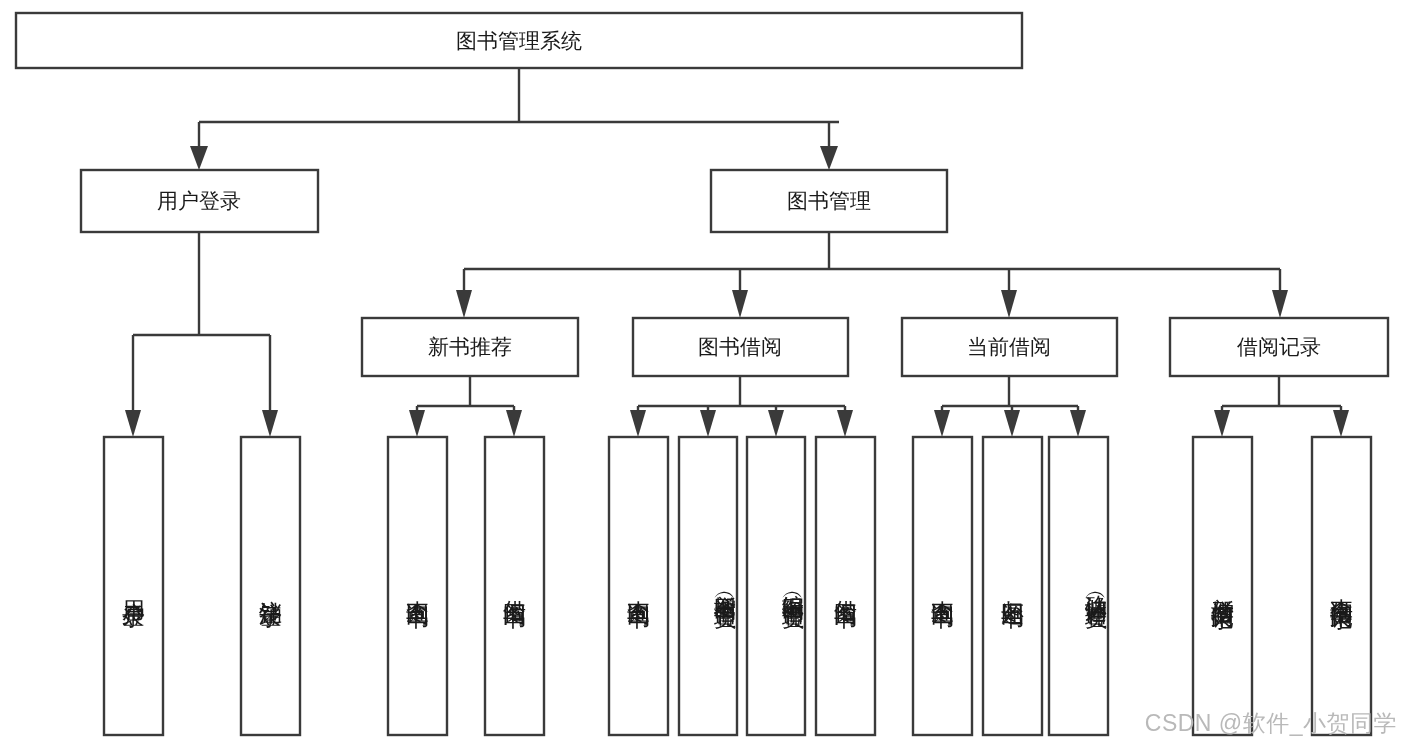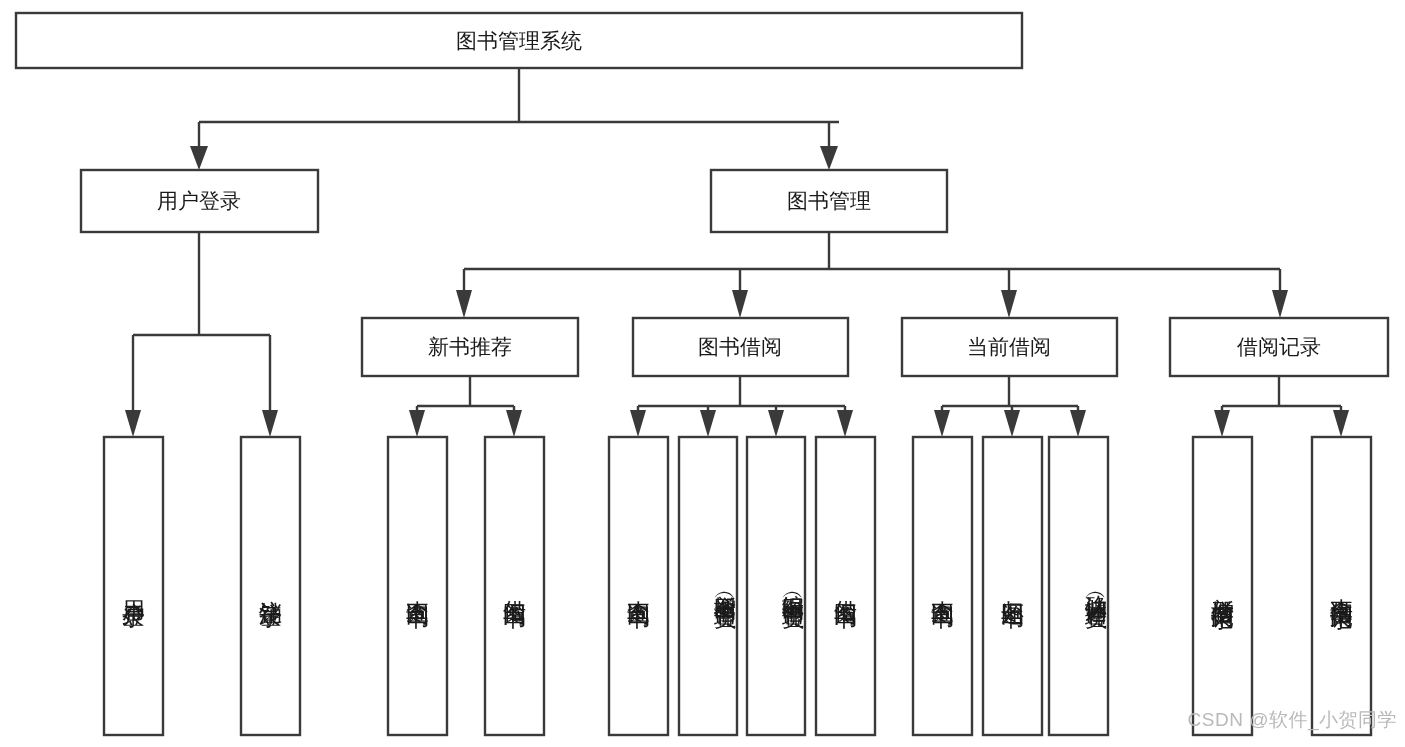--- a/index.html
+++ b/index.html
@@ -61,23 +61,23 @@
     display: flex;
     align-items: center;
     justify-content: center;
     text-align: center;
     white-space: normal;
     pointer-events: none;
   }
   .watermark {
     position: absolute;
     right: 8px;
-    bottom: 14px;
-    font-family: "Liberation Sans", "DejaVu Sans", sans-serif;
-    font-size: 19px;
+    bottom: 8px;
+    font-family: "Liberation Sans", "DejaVu Sans", sans-serif;
+    font-size: 23px;
     color: #b9b9b9;
     letter-spacing: 0.5px;
     white-space: nowrap;
   }
 </style>
 </head>
 <body>
 
 <div id="diagram-root">
 

